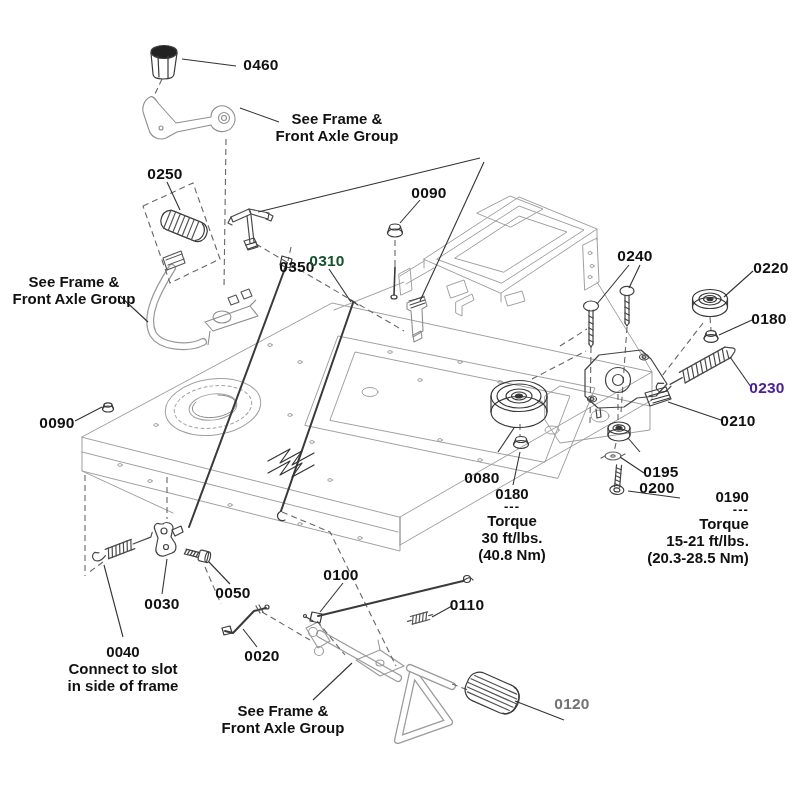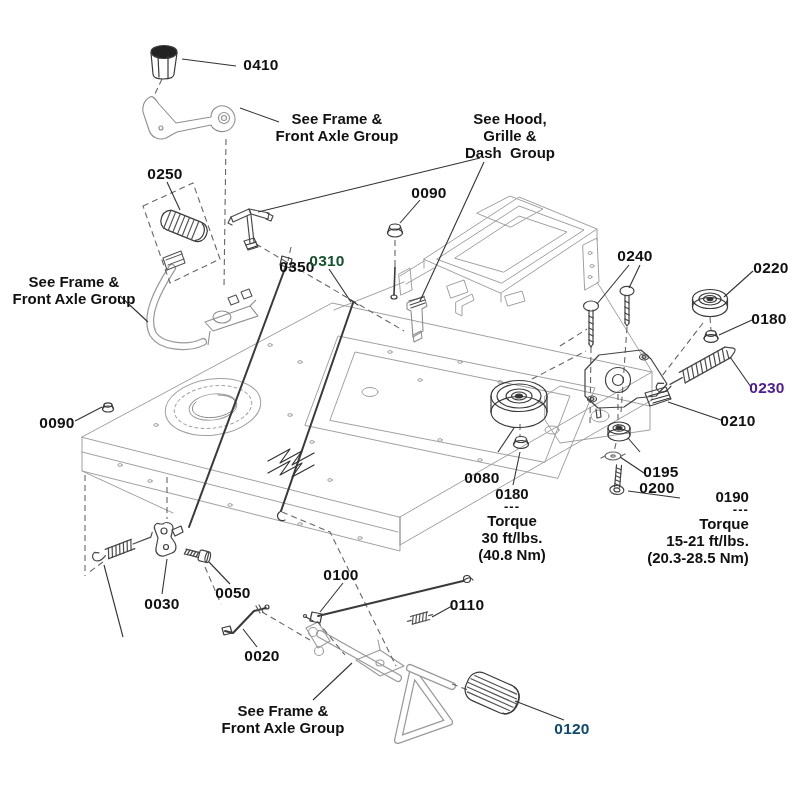--- a/index.html
+++ b/index.html
@@ -375,65 +375,65 @@
       <path d="M257,647 L243,629"></path>
       <path d="M343,583 L320,612"></path>
       <path d="M452,606 L432,617"></path>
       <path d="M564,720 L515,701"></path>
       <path d="M313,700 L352,663"></path>
       <path d="M120,296 L148,322"></path>
     </g>
   </svg>
 
   <div id="label-layer">
-      <div class="part-label" style="left: 261px; top: 65px; color: rgb(17, 17, 17);">0410</div>
+      <div class="part-label" style="left: 261px; top: 65px; color: rgb(17, 17, 17);">0460</div>
       <div class="part-label" style="left: 165px; top: 174px; color: rgb(17, 17, 17);">0250</div>
       <div class="part-label" style="left: 429px; top: 193px; color: rgb(17, 17, 17);">0090</div>
       <div class="part-label" style="left: 297px; top: 239px; color: rgb(17, 17, 17); margin-top: 28px;">0350</div>
       <div class="part-label" style="left: 327px; top: 261px; color: #14532d;">0310</div>
       <div class="part-label" style="left: 635px; top: 256px; color: rgb(17, 17, 17);">0240</div>
       <div class="part-label" style="left: 771px; top: 268px; color: rgb(17, 17, 17);">0220</div>
       <div class="part-label" style="left: 769px; top: 319px; color: rgb(17, 17, 17);">0180</div>
       <div class="part-label" style="left: 767px; top: 388px; color: #4c1d95;">0230</div>
       <div class="part-label" style="left: 738px; top: 421px; color: rgb(17, 17, 17);">0210</div>
       <div class="part-label" style="left: 57px; top: 423px; color: rgb(17, 17, 17);">0090</div>
       <div class="part-label" style="left: 482px; top: 478px; color: rgb(17, 17, 17);">0080</div>
       <div class="part-label" style="left: 657px; top: 452px; color: rgb(17, 17, 17); margin-top: 36px;">0200</div>
       <div class="part-label" style="left: 661px; top: 472px; color: rgb(17, 17, 17);">0195</div>
       <div class="part-label" style="left: 341px; top: 575px; color: rgb(17, 17, 17);">0100</div>
       <div class="part-label" style="left: 467px; top: 605px; color: rgb(17, 17, 17);">0110</div>
       <div class="part-label" style="left: 162px; top: 604px; color: rgb(17, 17, 17);">0030</div>
       <div class="part-label" style="left: 233px; top: 593px; color: rgb(17, 17, 17);">0050</div>
       <div class="part-label" style="left: 262px; top: 656px; color: rgb(17, 17, 17);">0020</div>
-      <div class="part-label" style="left: 572px; top: 729px; color: #0c4a6e;">0120</div>
+      <div class="part-label" style="left: 572px; top: 704px; color: #737373;">0120</div>
       <div class="note-block" style="left: 337px; top: 127px; color: rgb(17, 17, 17);">
         <div class="note-line">See Frame &amp;</div>
         <div class="note-line">Front Axle Group</div>
-      </div>
-      <div class="note-block" style="left: 510px; top: 135px; color: rgb(17, 17, 17);">
-        <div class="note-line">See Hood,</div>
-        <div class="note-line">Grille &amp;</div>
-        <div class="note-line">Dash  Group</div>
       </div>
       <div class="note-block" style="left: 74px; top: 290px; color: rgb(17, 17, 17);">
         <div class="note-line">See Frame &amp;</div>
         <div class="note-line">Front Axle Group</div>
       </div>
       <div class="note-block" style="left: 512px; top: 524px; color: rgb(17, 17, 17);">
         <div class="note-line">0180</div>
         <div class="dash-line">---</div>
         <div class="note-line">Torque</div>
         <div class="note-line">30 ft/lbs.</div>
         <div class="note-line">(40.8 Nm)</div>
       </div>
       <div class="note-block" style="left: 698px; top: 527px; color: rgb(17, 17, 17); text-align: right;">
         <div class="note-line">0190</div>
         <div class="dash-line">---</div>
         <div class="note-line">Torque</div>
         <div class="note-line">15-21 ft/lbs.</div>
         <div class="note-line">(20.3-28.5 Nm)</div>
       </div>
+      <div class="note-block" style="left: 123px; top: 668px; color: rgb(17, 17, 17);">
+        <div class="note-line">0040</div>
+        <div class="note-line">Connect to slot</div>
+        <div class="note-line">in side of frame</div>
+      </div>
       <div class="note-block" style="left: 283px; top: 719px; color: rgb(17, 17, 17);">
         <div class="note-line">See Frame &amp;</div>
         <div class="note-line">Front Axle Group</div>
       </div>
     </div>
 </div>
 
 </body></html>

